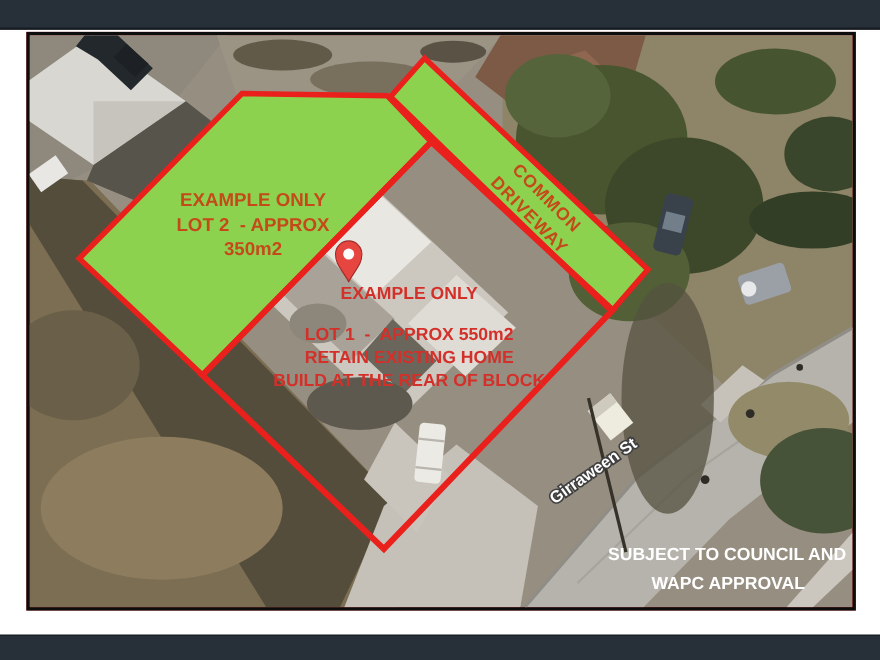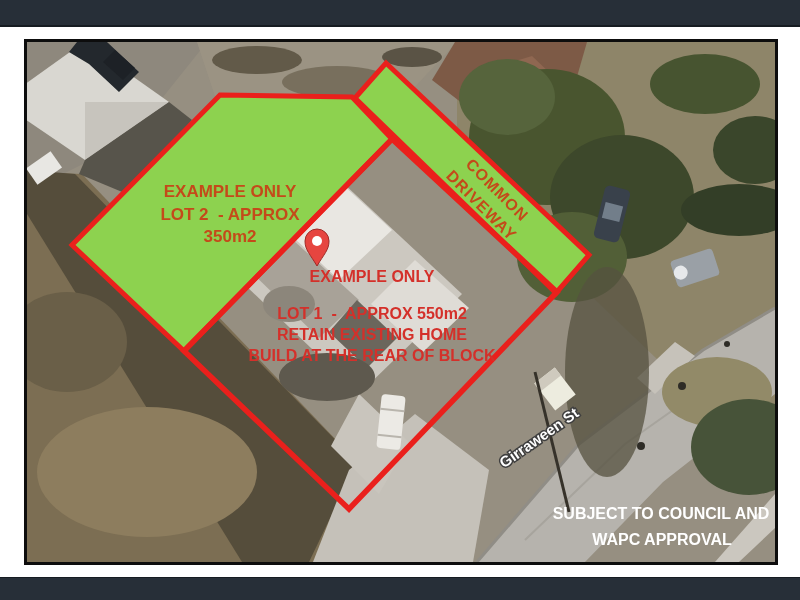--- a/index.html
+++ b/index.html
@@ -1,21 +1,21 @@
 <!DOCTYPE html>
 <html><head>
 <meta charset="utf-8">
 <style>
   html,body{margin:0;padding:0;background:#ffffff;}
   .page{position:relative;width:800px;height:600px;background:#ffffff;overflow:hidden;
         font-family:"Liberation Sans",sans-serif;}
   .bar{position:absolute;left:0;width:800px;background:#272f38;}
   .bar.top{top:0;height:25px;border-bottom:2px solid #161c22;}
   .bar.bottom{top:577px;height:23px;border-top:1px solid #161c22;}
-  .photo{position:absolute;left:24px;top:39px;width:748px;height:520px;
+  .photo{position:absolute;left:24px;top:29px;width:748px;height:520px;
          border:3px solid #0d0d0d;background:#b91c1c;}
   .photo svg{display:block;width:748px;height:520px;}
   text{font-family:"Liberation Sans",sans-serif;font-weight:bold;}
 </style>
 </head>
 <body>
 
 <div class="page">
 
   <div class="bar top"></div>

